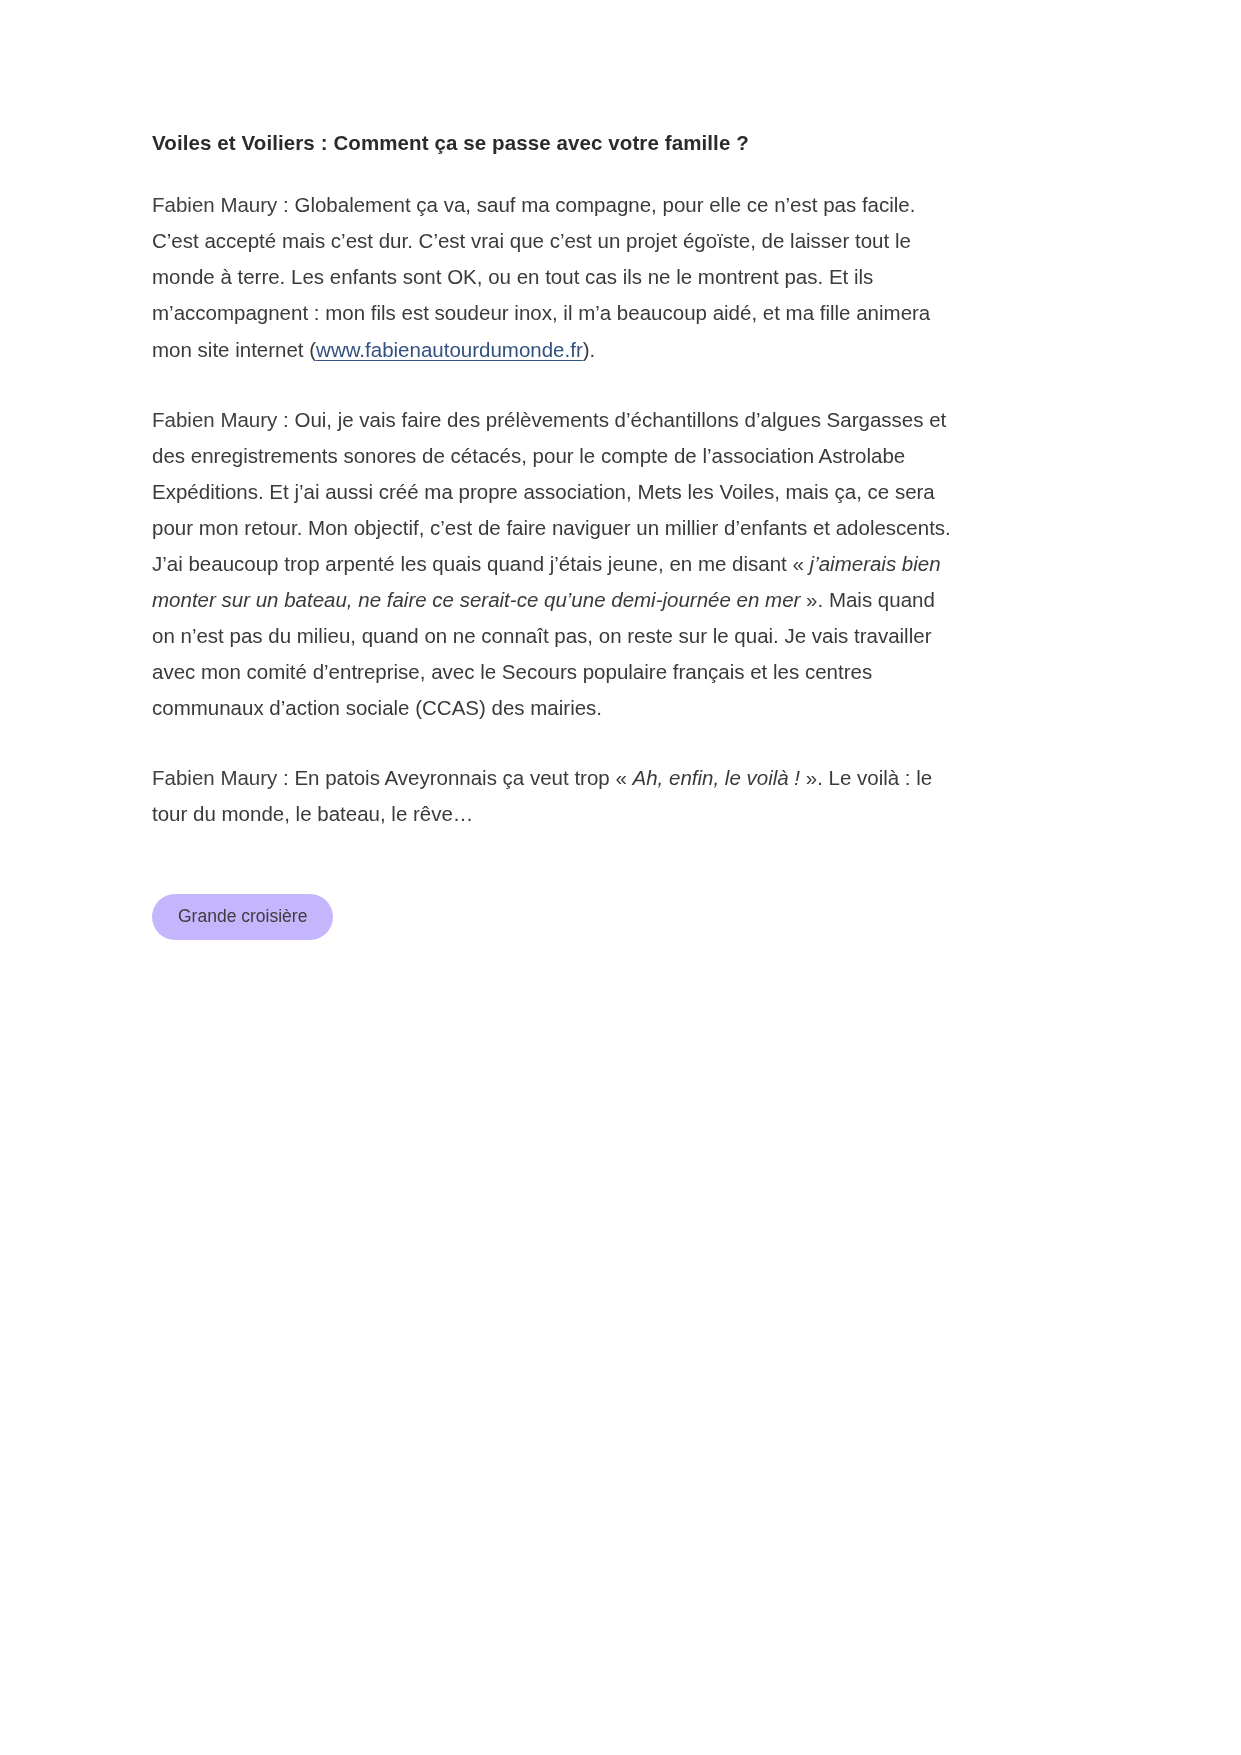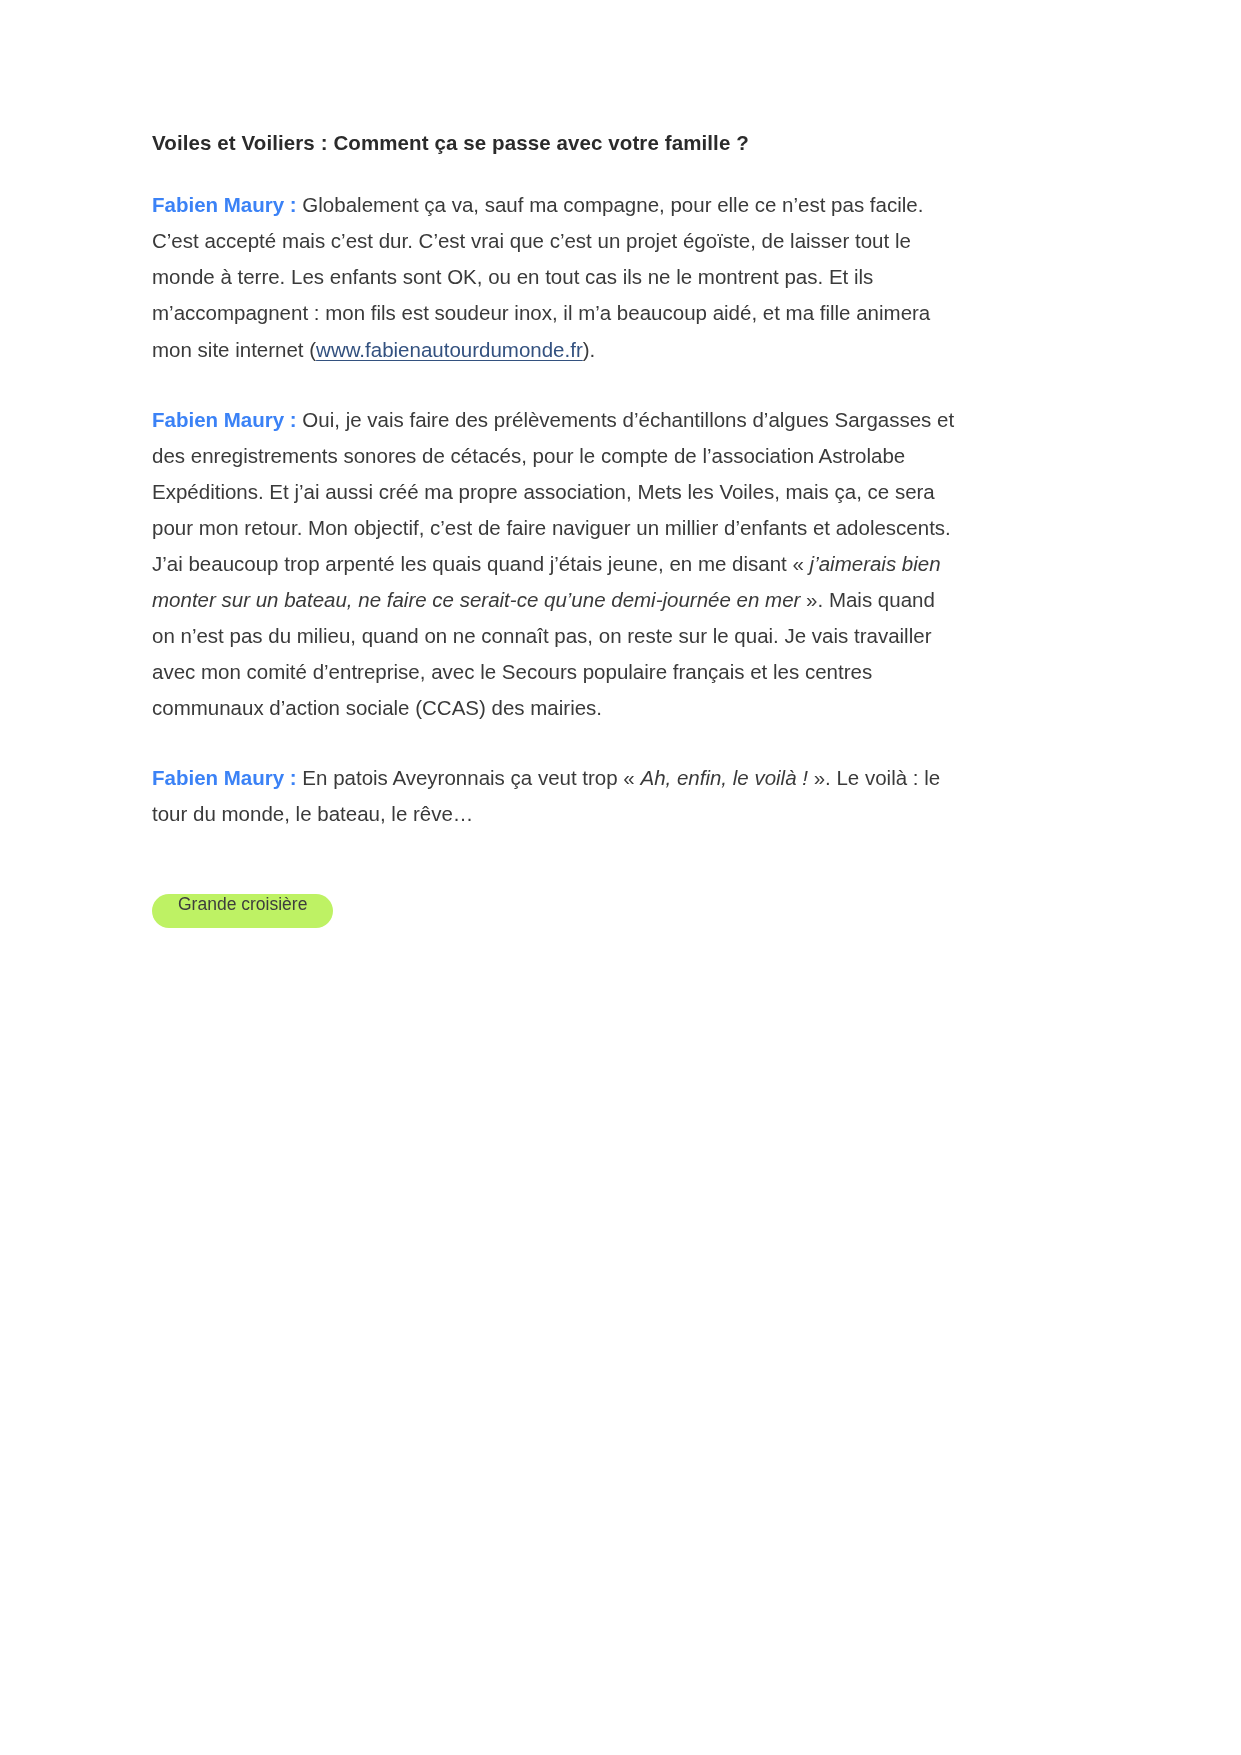--- a/index.html
+++ b/index.html
@@ -47,22 +47,22 @@
   
   .qa-body {
     font-size: 20.5px;
     font-weight: 400;
     line-height: 1.76;
     color: #3a3a3a;
     margin: 0 0 30px 0;
   }
 
   .speaker {
-    font-weight: 700;
-    color: #3b82f6;
+    font-weight: 400;
+    color: #404040;
   }
 
   .ital {
     font-style: italic;
   }
 
   .ext-link {
     color: #33517f;
     text-underline-offset: 2.5px;
     text-decoration-thickness: 1px;
@@ -70,25 +70,25 @@
 
   
   .gap-lg { margin-bottom: 34px; }
 
   
   .tag-row {
     margin-top: 62px;
   }
   .tag-pill {
     display: inline-block;
-    background: #bef264;
+    background: #c4b5fd;
     color: #3d3d3d;
     border: none;
     border-radius: 999px;
-    padding: 0 26px 13px 26px;
+    padding: 12px 26px 13px 26px;
     font-size: 17.5px;
     font-family: "Liberation Sans", "DejaVu Sans", sans-serif;
     line-height: 1.2;
     cursor: pointer;
   }
 </style>
 </head>
 <body>
 
 <div class="page">

